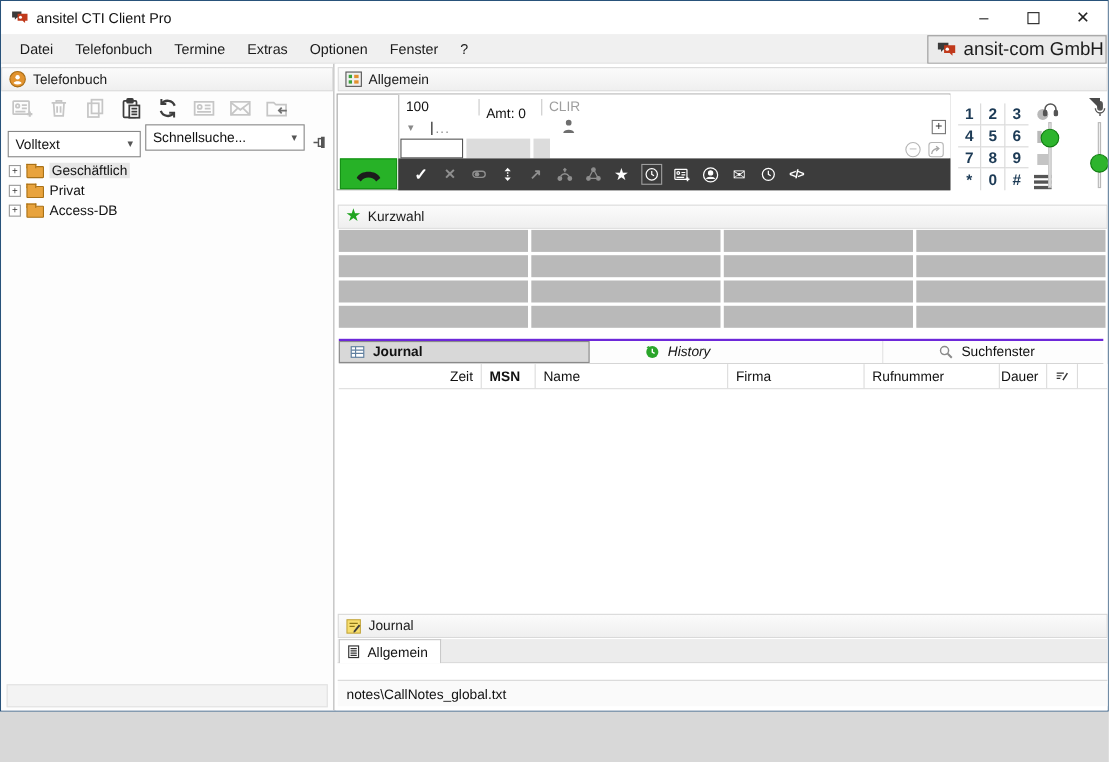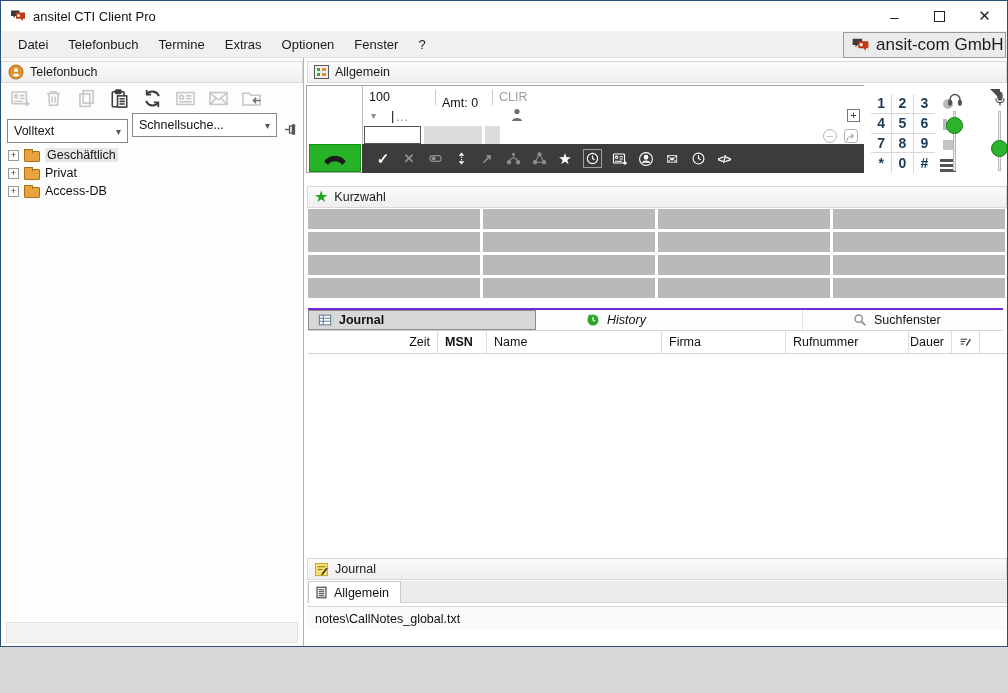--- a/index.html
+++ b/index.html
@@ -107,21 +107,21 @@
   .th { display:flex; align-items:center; padding:0 7px; border-right:1px solid #dcdcdc; }
   .th.r { justify-content:flex-end; }
   .th svg { width:14px; height:14px; color:#333; }
 
   .nt-hdr { position:absolute; top:500px; left:2px; right:0; }
   .note-ico { width:15px; height:15px; }
   .note-tabs { position:absolute; top:523px; left:2px; right:0; height:22px; background:#ececec; border-bottom:1px solid #d6d6d6; }
   .note-tab { position:absolute; left:1px; top:0; width:93px; height:22px; background:#fff; border:1px solid #c9c9c9; border-bottom:none; display:flex; align-items:center; gap:6px; padding-left:6px; font-size:12.5px; color:#111; }
   .doc-ico { width:13px; height:13px; color:#333; }
 
-  .status { position:absolute; left:2px; right:0; bottom:16px; height:24px; background:#fafafa; border-top:1px solid #d8d8d8; font-size:12.5px; color:#111; display:flex; align-items:center; padding-left:8px; }
+  .status { position:absolute; left:2px; right:0; bottom:4px; height:24px; background:#fafafa; border-top:1px solid #d8d8d8; font-size:12.5px; color:#111; display:flex; align-items:center; padding-left:8px; }
 </style>
 </head>
 <body>
 
 <div class="window">
 
   <div class="titlebar">
     <span style="width:16px;height:16px;">
       <svg viewBox="0 0 16 16" width="16" height="16">
           <path d="M1 2.5h8.5V8H5.5L3.5 10V8H1z" fill="#3b3b3b"></path>

